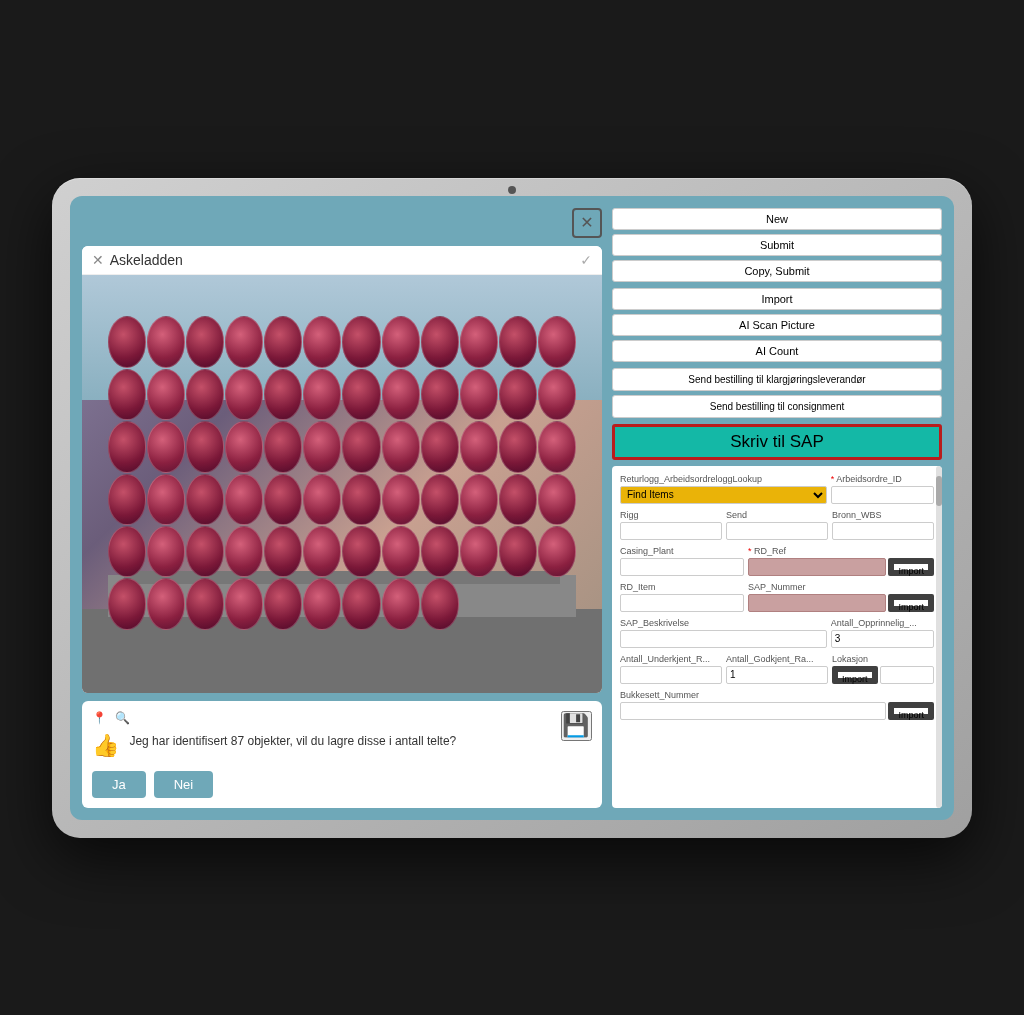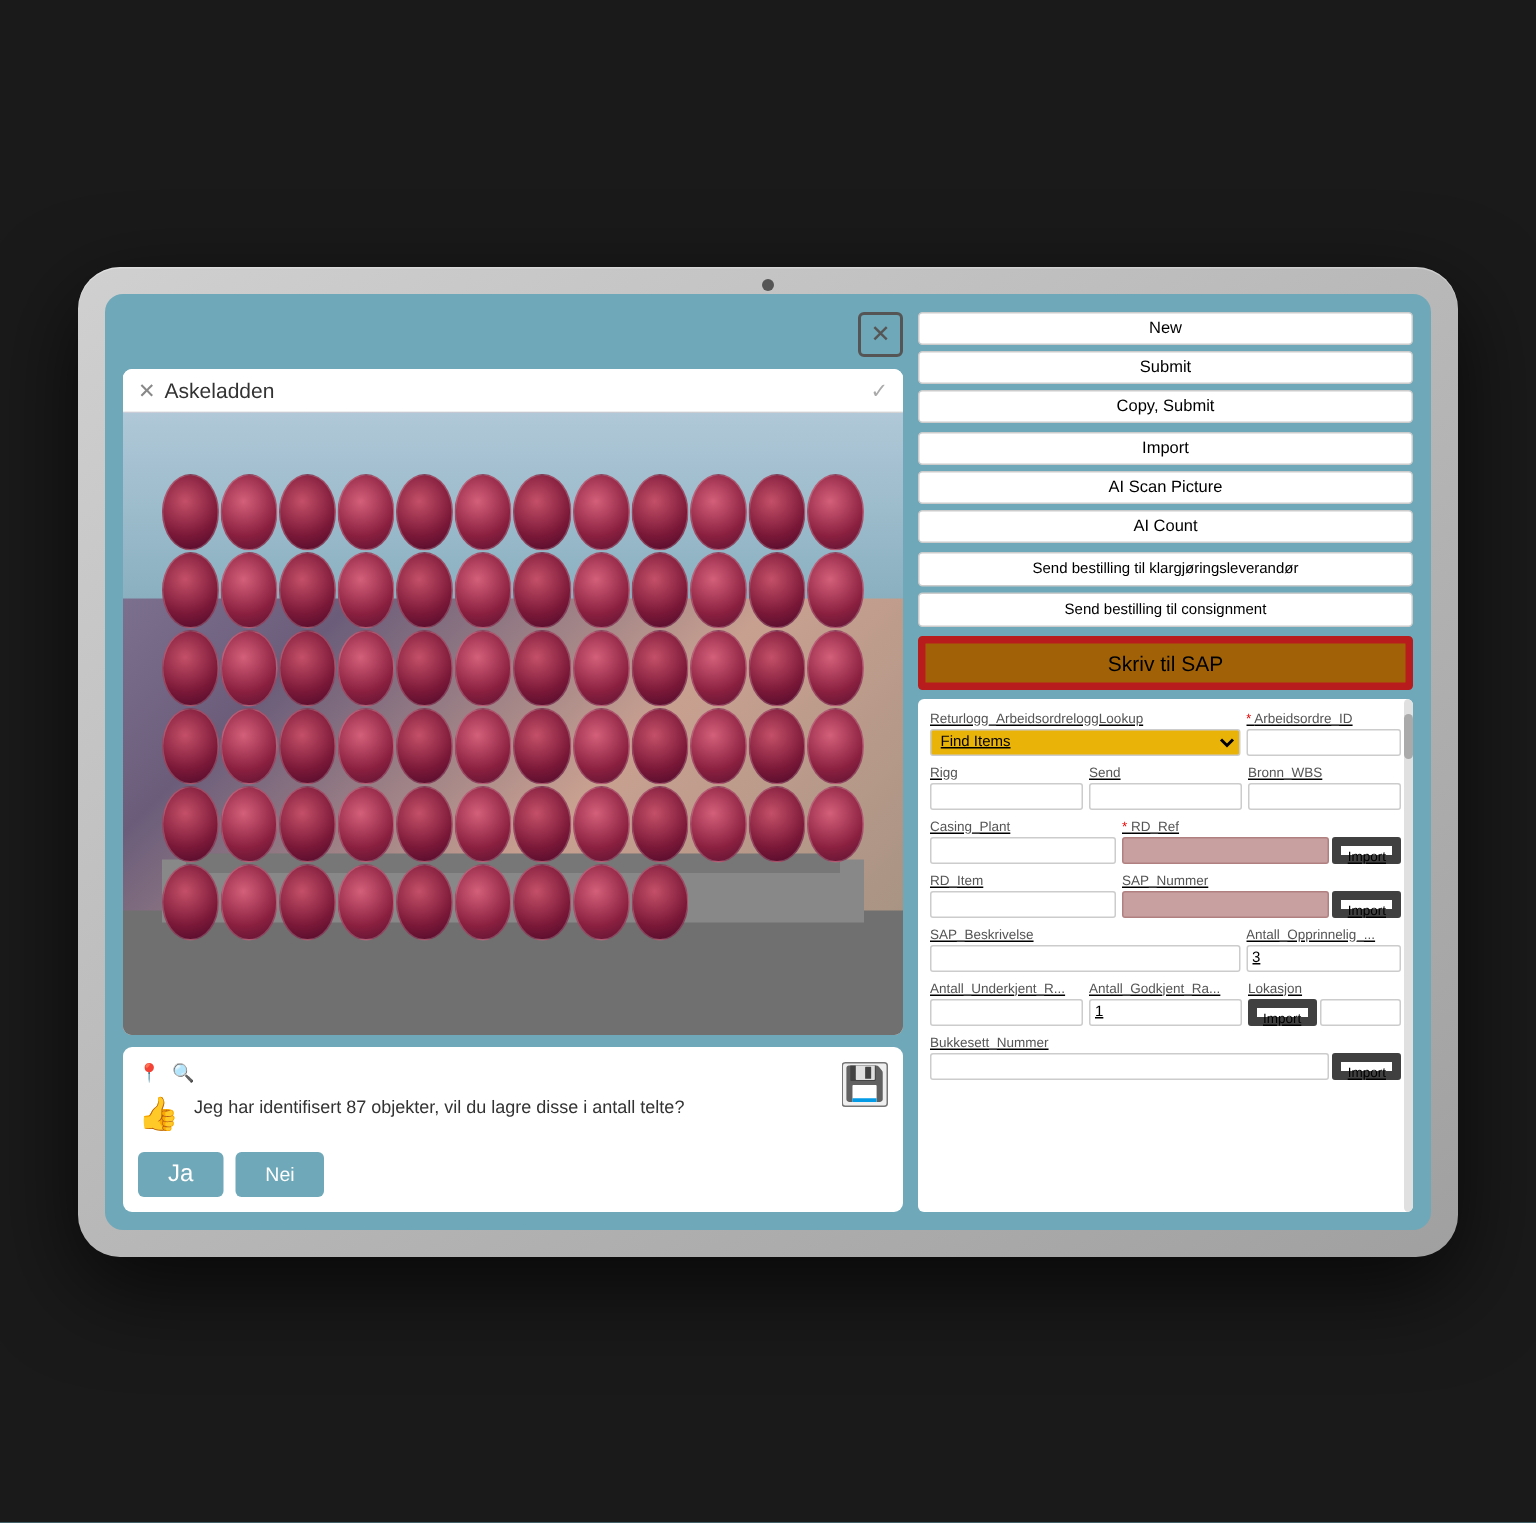--- a/index.html
+++ b/index.html
@@ -221,21 +221,21 @@
       margin-top: 8px;
     }
 
     .btn-ja {
       background: #6fa8b8;
       color: white;
       border: none;
       padding: 6px 20px;
       border-radius: 4px;
       cursor: pointer;
-      font-size: 16px;
+      font-size: 13px;
     }
 
     .btn-nei {
       background: #6fa8b8;
       color: white;
       border: none;
       padding: 6px 20px;
       border-radius: 4px;
       cursor: pointer;
       font-size: 13px;
@@ -275,44 +275,43 @@
       padding: 4px 6px;
       font-size: 10px;
       cursor: pointer;
       flex: 1;
       text-align: center;
       white-space: nowrap;
       line-height: 1.3;
     }
 
     .skriv-btn {
-      background: #a16207;
-      border: 5px solid #b91c1c;
+      background: #14b8a6;
+      border: 3px solid #b91c1c;
       border-radius: 3px;
       padding: 5px 12px;
-      font-size: 14px;
+      font-size: 17px;
       cursor: pointer;
       text-align: center;
       width: 100%;
     }
 
     .form-area {
       background: white;
       border-radius: 4px;
       flex: 1;
       overflow-y: auto;
       padding: 8px;
     }
 
     .form-row {
       display: flex;
       gap: 4px;
       margin-bottom: 6px;
       align-items: flex-start;
-      text-decoration: underline;
     }
 
     .form-group {
       display: flex;
       flex-direction: column;
       flex: 1;
     }
 
     .form-label {
       font-size: 9px;

